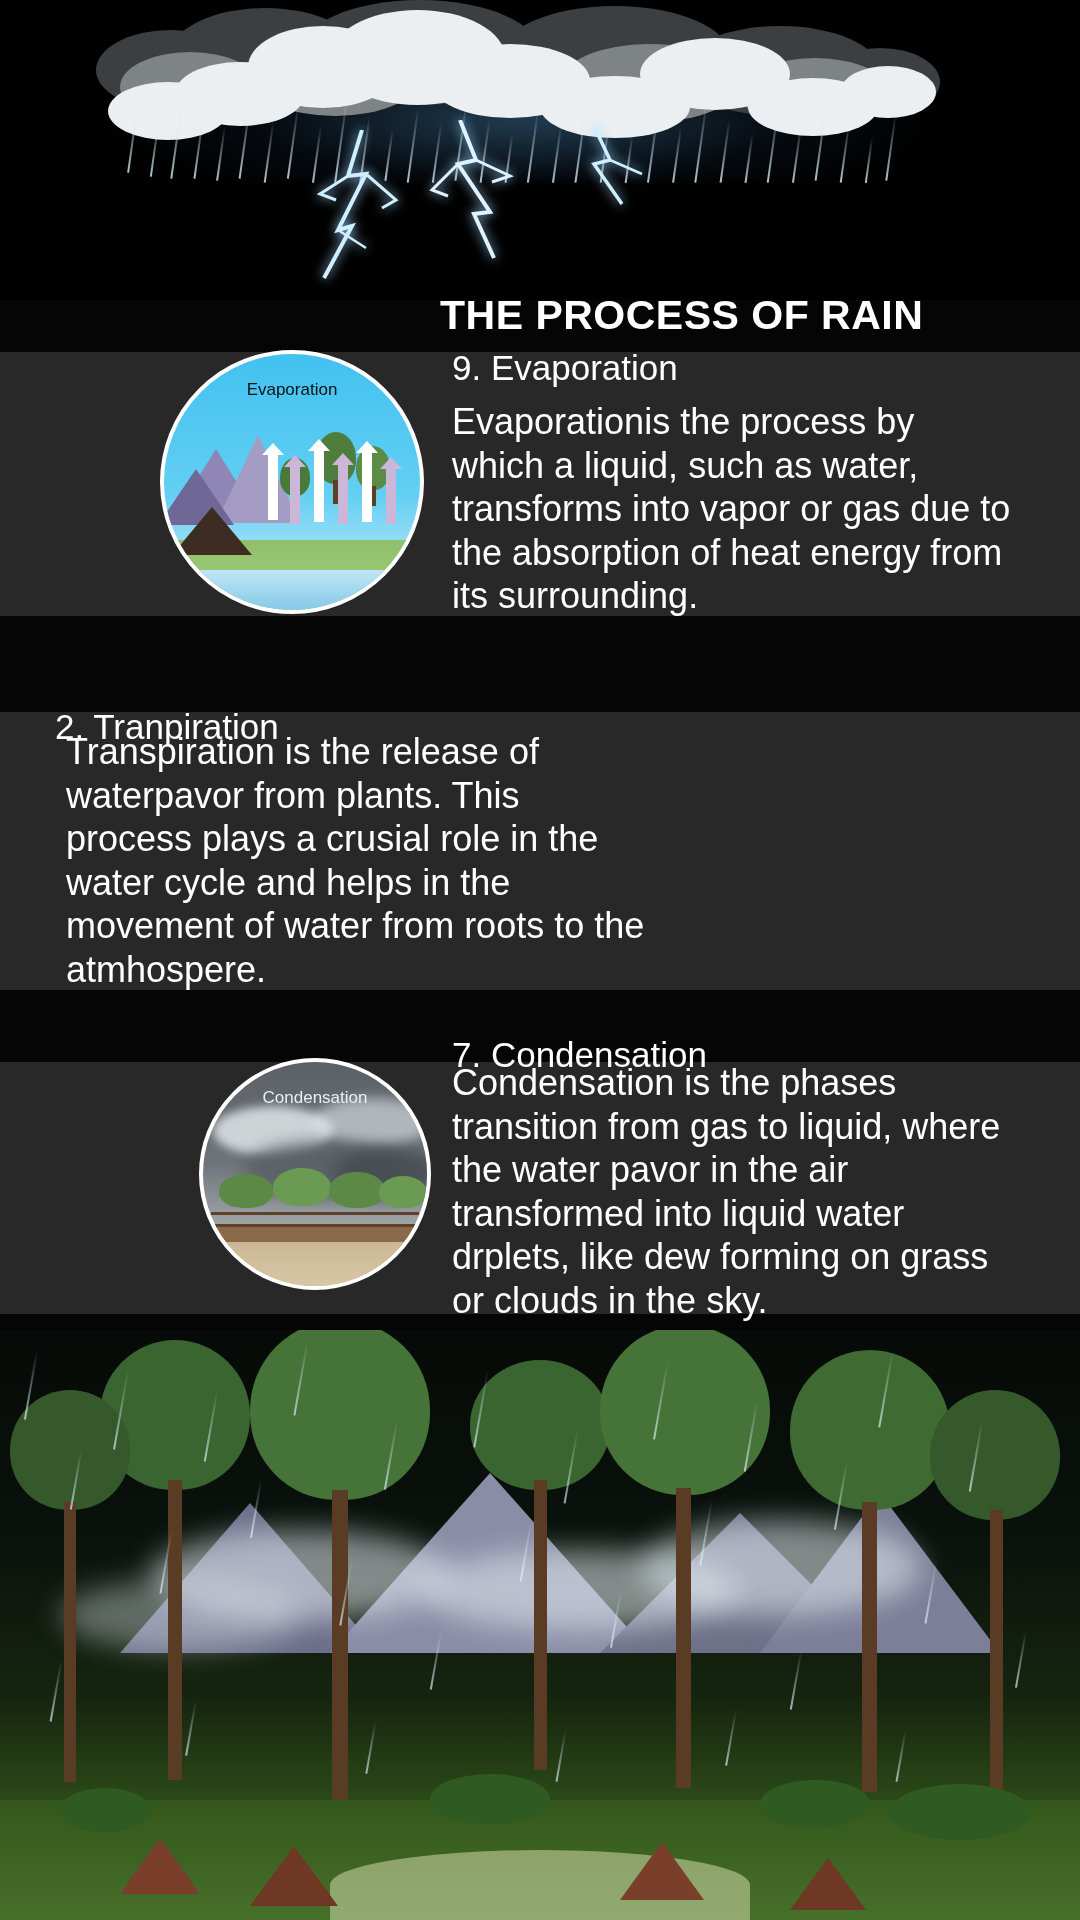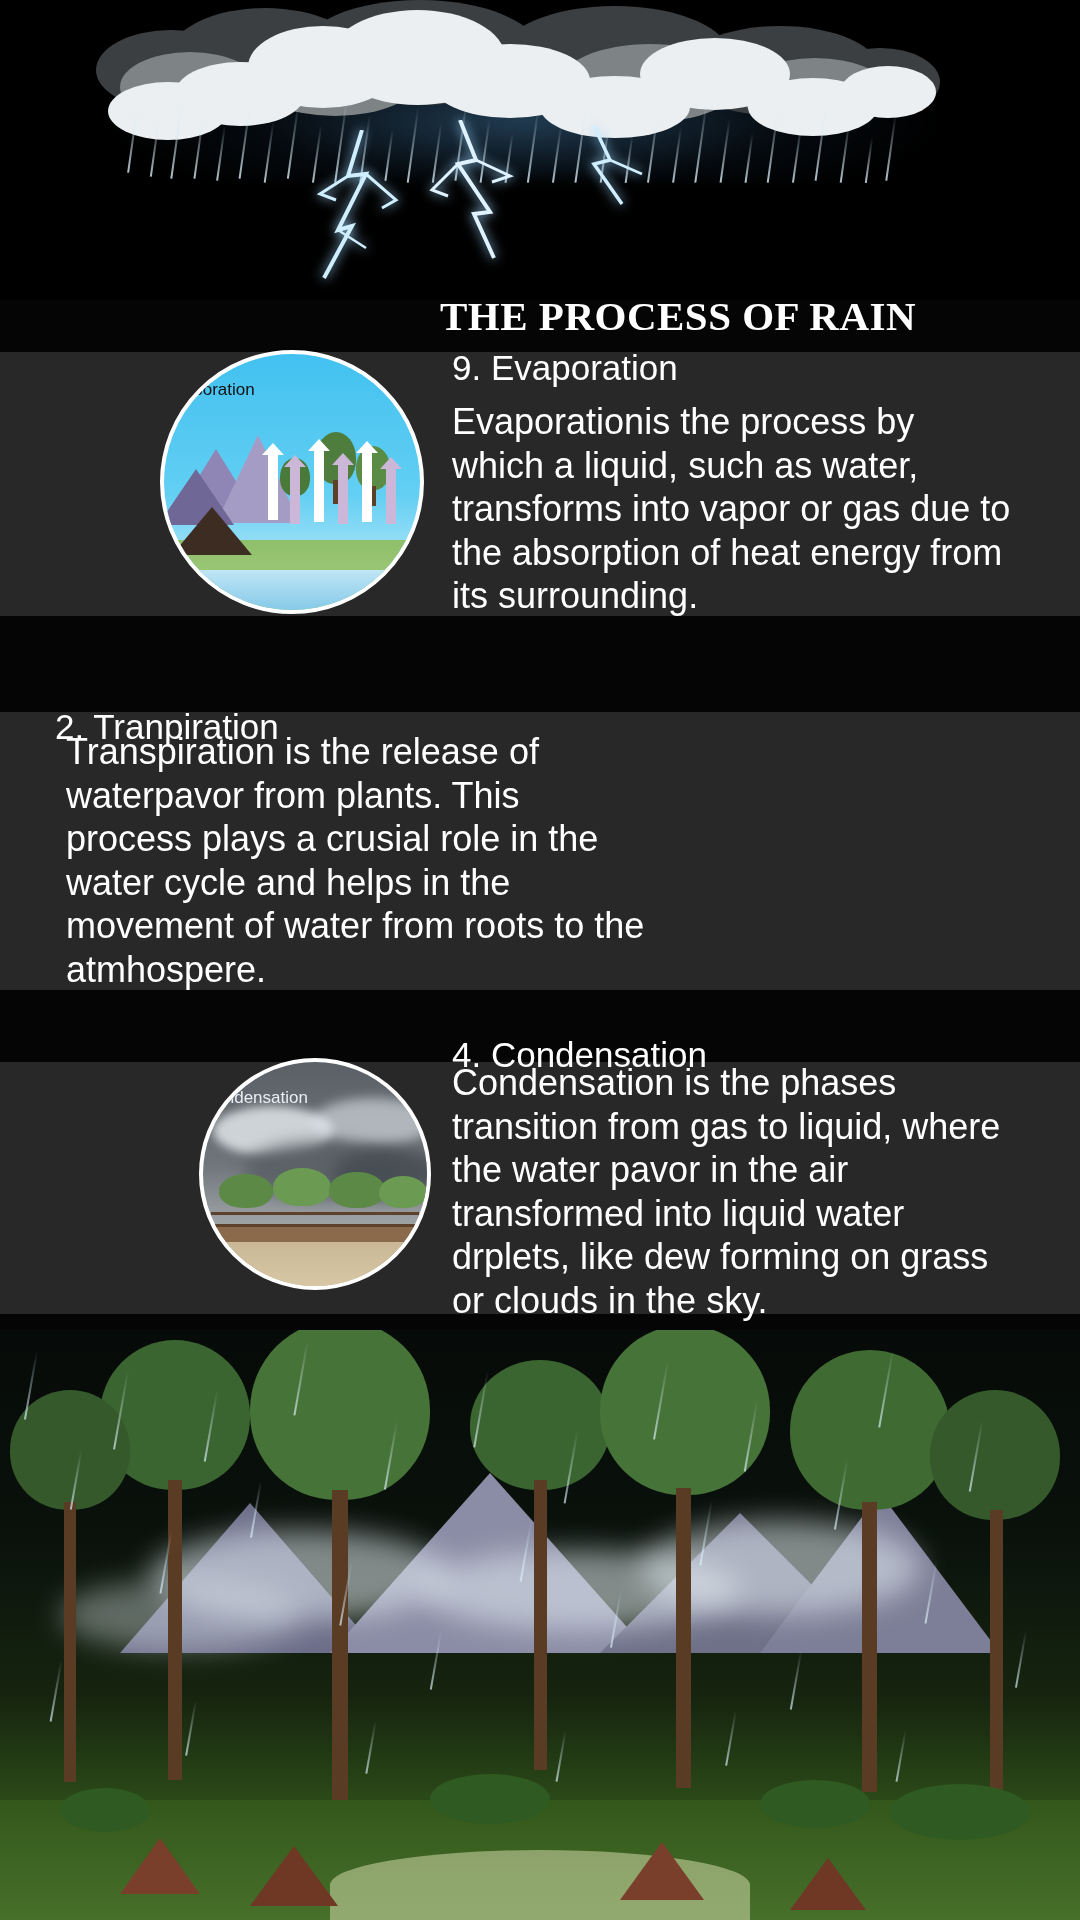--- a/index.html
+++ b/index.html
@@ -76,21 +76,21 @@
   .band-2 { top: 712px; height: 278px; }
   .band-3 { top: 1062px; height: 252px; }
 
   
   .title {
     position: absolute;
     left: 440px;
     top: 292px;
     width: 560px;
     color: #ffffff;
-    font-family: Liberation Serif, serif;
+    font-family: Liberation Sans, sans-serif;
     font-weight: bold;
     font-size: 41px;
     letter-spacing: 0.5px;
   }
 
   
   .heading {
     position: absolute;
     color: #ffffff;
     font-size: 35px;
@@ -117,21 +117,21 @@
   .circle {
     position: absolute;
     border-radius: 50%;
     overflow: hidden;
     border: 4px solid #ffffff;
     box-sizing: border-box;
   }
   .circle-label {
     position: absolute;
     left: 0; right: 0;
-    text-align: left;
+    text-align: center;
     font-size: 17px;
     color: #111;
     z-index: 8;
   }
   .circle-label.light { color: #e9eef2; }
 
   #circle-evap {
     left: 160px; top: 350px; width: 264px; height: 264px;
     background: linear-gradient(to bottom, #42c1f0 0%, #63cff3 55%, #8fdcf6 72%, #bfe8f8 100%);
   }
@@ -363,21 +363,21 @@
     <div class="arrow-up" style="left:198px; top:98px; height:70px;"></div>
     <div class="arrow-up arrow-purple" style="left:222px; top:114px; height:56px;"></div>
 
     <div class="mountain" style="left:8px; top:150px; border-left:40px solid transparent; border-right:40px solid transparent; border-bottom:48px solid #3d2c22;"></div>
   </div>
 
   <div class="heading h2">2. Tranpiration</div>
   <div class="para p2">Transpiration is the release of waterpavor from plants. This process plays a crusial role in the water cycle and helps in the movement of water from roots to the atmhospere.</div>
 
 
-  <div class="heading h3">4. Condensation</div>
+  <div class="heading h3">7. Condensation</div>
   <div class="para p3">Condensation is the phases transition from gas to liquid, where the water pavor in the air transformed into liquid water drplets, like dew forming on grass or clouds in the sky.</div>
 
   <div class="circle" id="circle-cond">
     <div class="circle-label light" style="top:26px;">Condensation</div>
 
     <div class="fog" style="left:10px;  top:44px;  width:120px; height:50px; background:rgba(240,245,248,0.75); filter:blur(5px);"></div>
     <div class="fog" style="left:110px; top:36px;  width:120px; height:48px; background:rgba(225,232,238,0.6); filter:blur(6px);"></div>
     <div class="fog" style="left:40px;  top:80px;  width:160px; height:56px; background:rgba(90,96,101,0.9); filter:blur(8px);"></div>
     <div class="fog" style="left:130px; top:86px;  width:110px; height:50px; background:rgba(70,76,82,0.9); filter:blur(8px);"></div>
 

